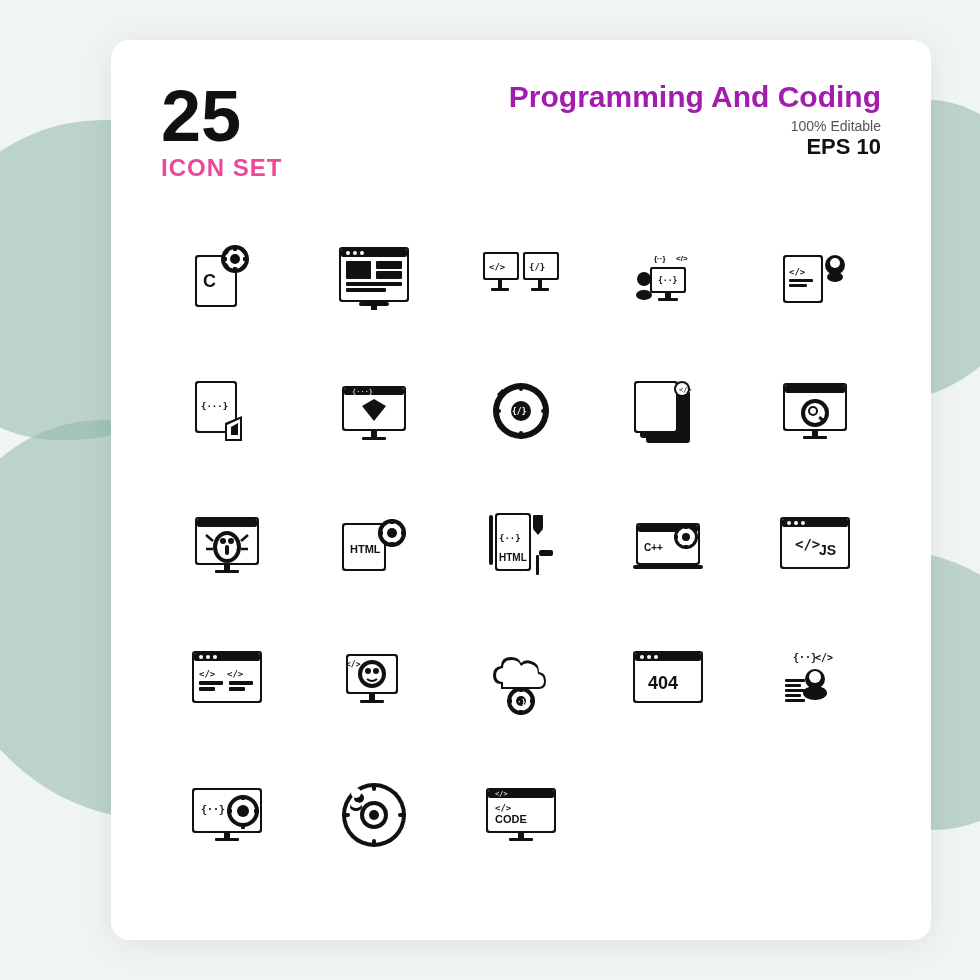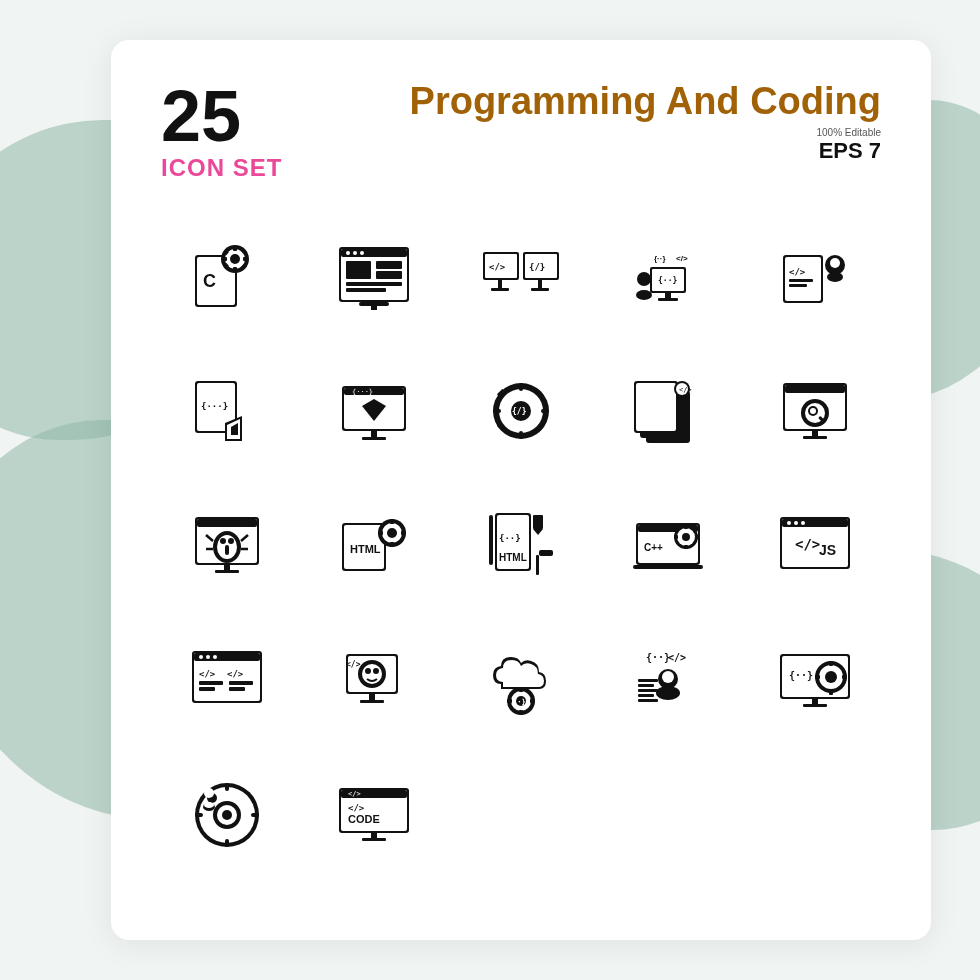--- a/index.html
+++ b/index.html
@@ -69,26 +69,26 @@
       font-weight: 700;
       color: #ec4899;
       letter-spacing: 1px;
       margin-top: 2px;
     }
 
     .header-right {
       text-align: right;
     }
     .header-right .title {
-      font-size: 38px;
+      font-size: 30px;
       font-weight: 700;
-      color: #a16207;
+      color: #a21caf;
     }
     .header-right .editable {
-      font-size: 10px;
+      font-size: 14px;
       color: #555;
       margin-top: 4px;
     }
     .header-right .eps {
       font-size: 22px;
       font-weight: 700;
       color: #111;
       margin-top: 0;
     }
 
@@ -124,21 +124,21 @@
 
 <div class="main-card">
   <div class="header">
     <div class="header-left">
       <div class="number">25</div>
       <div class="subtitle">ICON SET</div>
     </div>
     <div class="header-right">
       <div class="title">Programming And Coding</div>
       <div class="editable">100% Editable</div>
-      <div class="eps">EPS 7</div>
+      <div class="eps">EPS 10</div>
     </div>
   </div>
 
   <div class="icons-grid">
 
     <div class="icon-cell">
       <svg class="icon-svg" viewBox="0 0 80 80">
         <rect x="8" y="18" width="42" height="52" rx="3" fill="#111"></rect>
         <rect x="10" y="20" width="38" height="48" rx="2" fill="white"></rect>
         <text x="16" y="50" font-size="18" font-weight="900" fill="#111" font-family="Arial">C</text>
@@ -403,20 +403,31 @@
         <circle cx="40" cy="62" r="10" fill="white"></circle>
         <circle cx="40" cy="62" r="5" fill="#111"></circle>
         <rect x="38" y="48" width="4" height="5" rx="1" fill="#111"></rect>
         <rect x="38" y="71" width="4" height="5" rx="1" fill="#111"></rect>
         <rect x="26" y="60" width="5" height="4" rx="1" fill="#111"></rect>
         <rect x="49" y="60" width="5" height="4" rx="1" fill="#111"></rect>
         <text x="32" y="65" font-size="7" font-weight="900" fill="white" font-family="monospace">{·}</text>
       </svg>
     </div>
 
+    <div class="icon-cell">
+      <svg class="icon-svg" viewBox="0 0 80 80">
+        <rect x="5" y="12" width="70" height="52" rx="3" fill="#111"></rect>
+        <rect x="7" y="14" width="66" height="48" rx="2" fill="white"></rect>
+        <rect x="7" y="14" width="66" height="8" rx="2" fill="#111"></rect>
+        <circle cx="14" cy="18" r="2" fill="white"></circle>
+        <circle cx="21" cy="18" r="2" fill="white"></circle>
+        <circle cx="28" cy="18" r="2" fill="white"></circle>
+        <text x="20" y="50" font-size="18" font-weight="900" fill="#111" font-family="Arial">404</text>
+      </svg>
+    </div>
 
     <div class="icon-cell">
       <svg class="icon-svg" viewBox="0 0 80 80">
         <text x="18" y="22" font-size="10" font-weight="900" fill="#111" font-family="monospace">{··}</text>
         <text x="40" y="22" font-size="10" font-weight="900" fill="#111" font-family="monospace">&lt;/&gt;</text>
         <circle cx="40" cy="40" r="10" fill="#111"></circle>
         <circle cx="40" cy="38" r="6" fill="white"></circle>
         <ellipse cx="40" cy="54" rx="12" ry="7" fill="#111"></ellipse>
         <rect x="10" y="40" width="20" height="3" rx="1" fill="#111"></rect>
         <rect x="10" y="45" width="16" height="3" rx="1" fill="#111"></rect>

